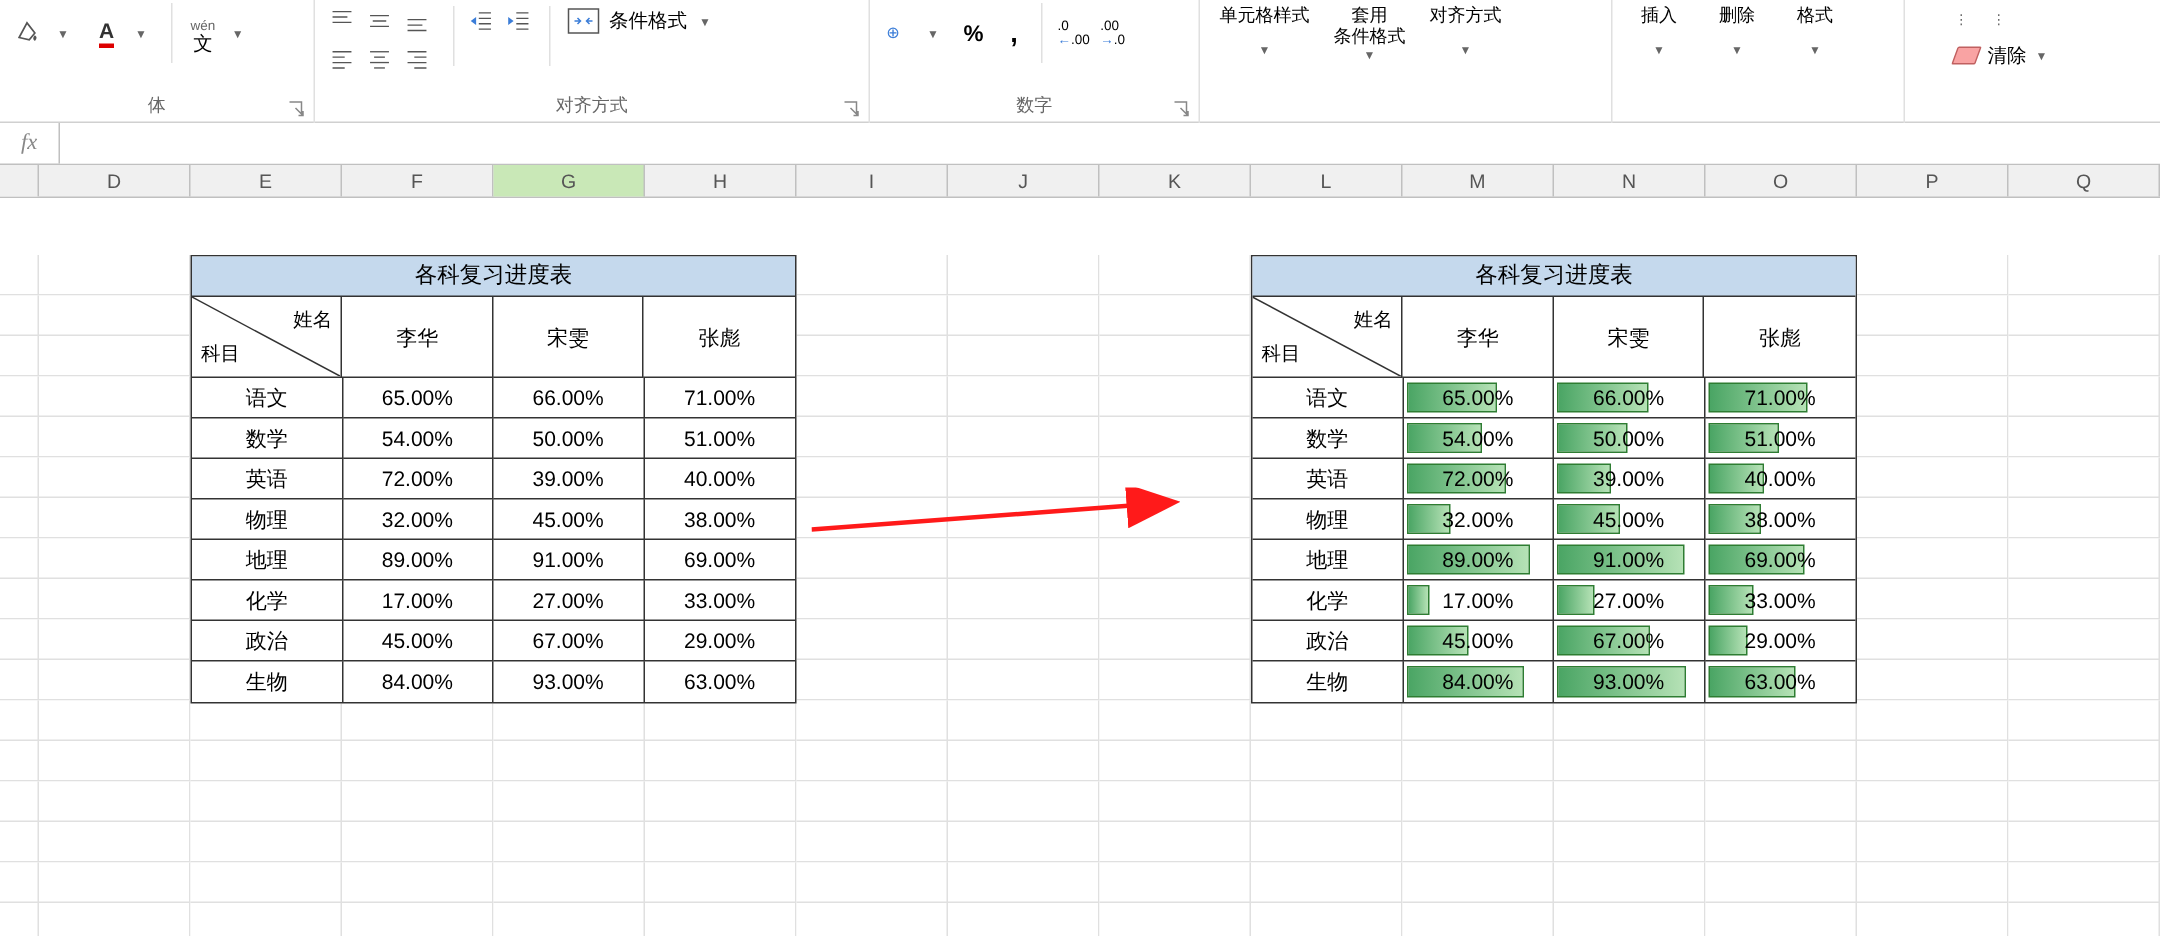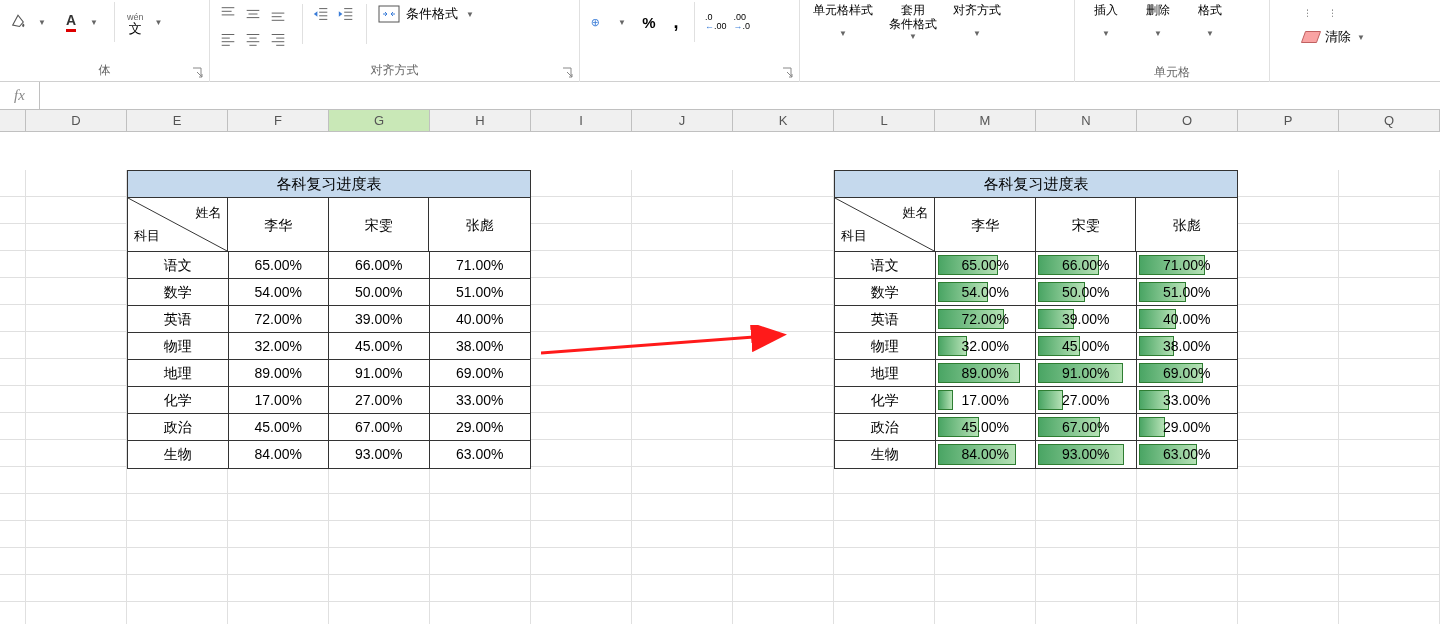--- a/index.html
+++ b/index.html
@@ -213,20 +213,21 @@
           </div>
         <div style="width:1px; height:40px; background:#e0e0e0; margin:0 6px;"></div>
         <div class="rbtn">
             <div style="font-size:9px; line-height:1; text-align:left;">.0<br><span style="color:#3b7dd8;">←</span>.00</div>
           </div>
         <div class="rbtn">
             <div style="font-size:9px; line-height:1; text-align:left;">.00<br><span style="color:#3b7dd8;">→</span>.0</div>
           </div>
       </div>
     </div>
+    <div class="ribbon-group-label">数字</div>
     <svg class="group-launcher" viewBox="0 0 14 14">
         <path d="M2 2 h8 v8 M6 6 l5 5 M8 11 h3 v-3" fill="none" stroke="#888" stroke-width="1"></path>
       </svg>
   </div>
 
   <div class="ribbon-group" style="width:275px;">
     <div class="ribbon-group-controls" style="padding-top:0;">
       <div class="big-btn">
         <span>单元格样式</span>
         <span class="dd-arrow" style="margin-top:12px;">▼</span>
@@ -251,21 +252,20 @@
         </div>
       <div class="big-btn" style="min-width:50px;">
           <span>删除</span>
           <span class="dd-arrow" style="margin-top:12px;">▼</span>
         </div>
       <div class="big-btn" style="min-width:50px;">
           <span>格式</span>
           <span class="dd-arrow" style="margin-top:12px;">▼</span>
         </div>
     </div>
-    <div class="ribbon-group-label">单元格</div>
   </div>
 
   <div class="ribbon-group" style="width:168px; border-right:none;">
     <div class="ribbon-group-controls">
       <div class="vstack" style="margin-left:20px;">
         <div class="hstack" style="gap:3px;">
           <div class="rbtn">
               <span class="vdots">⋮</span>
             </div>
           <div class="rbtn">

